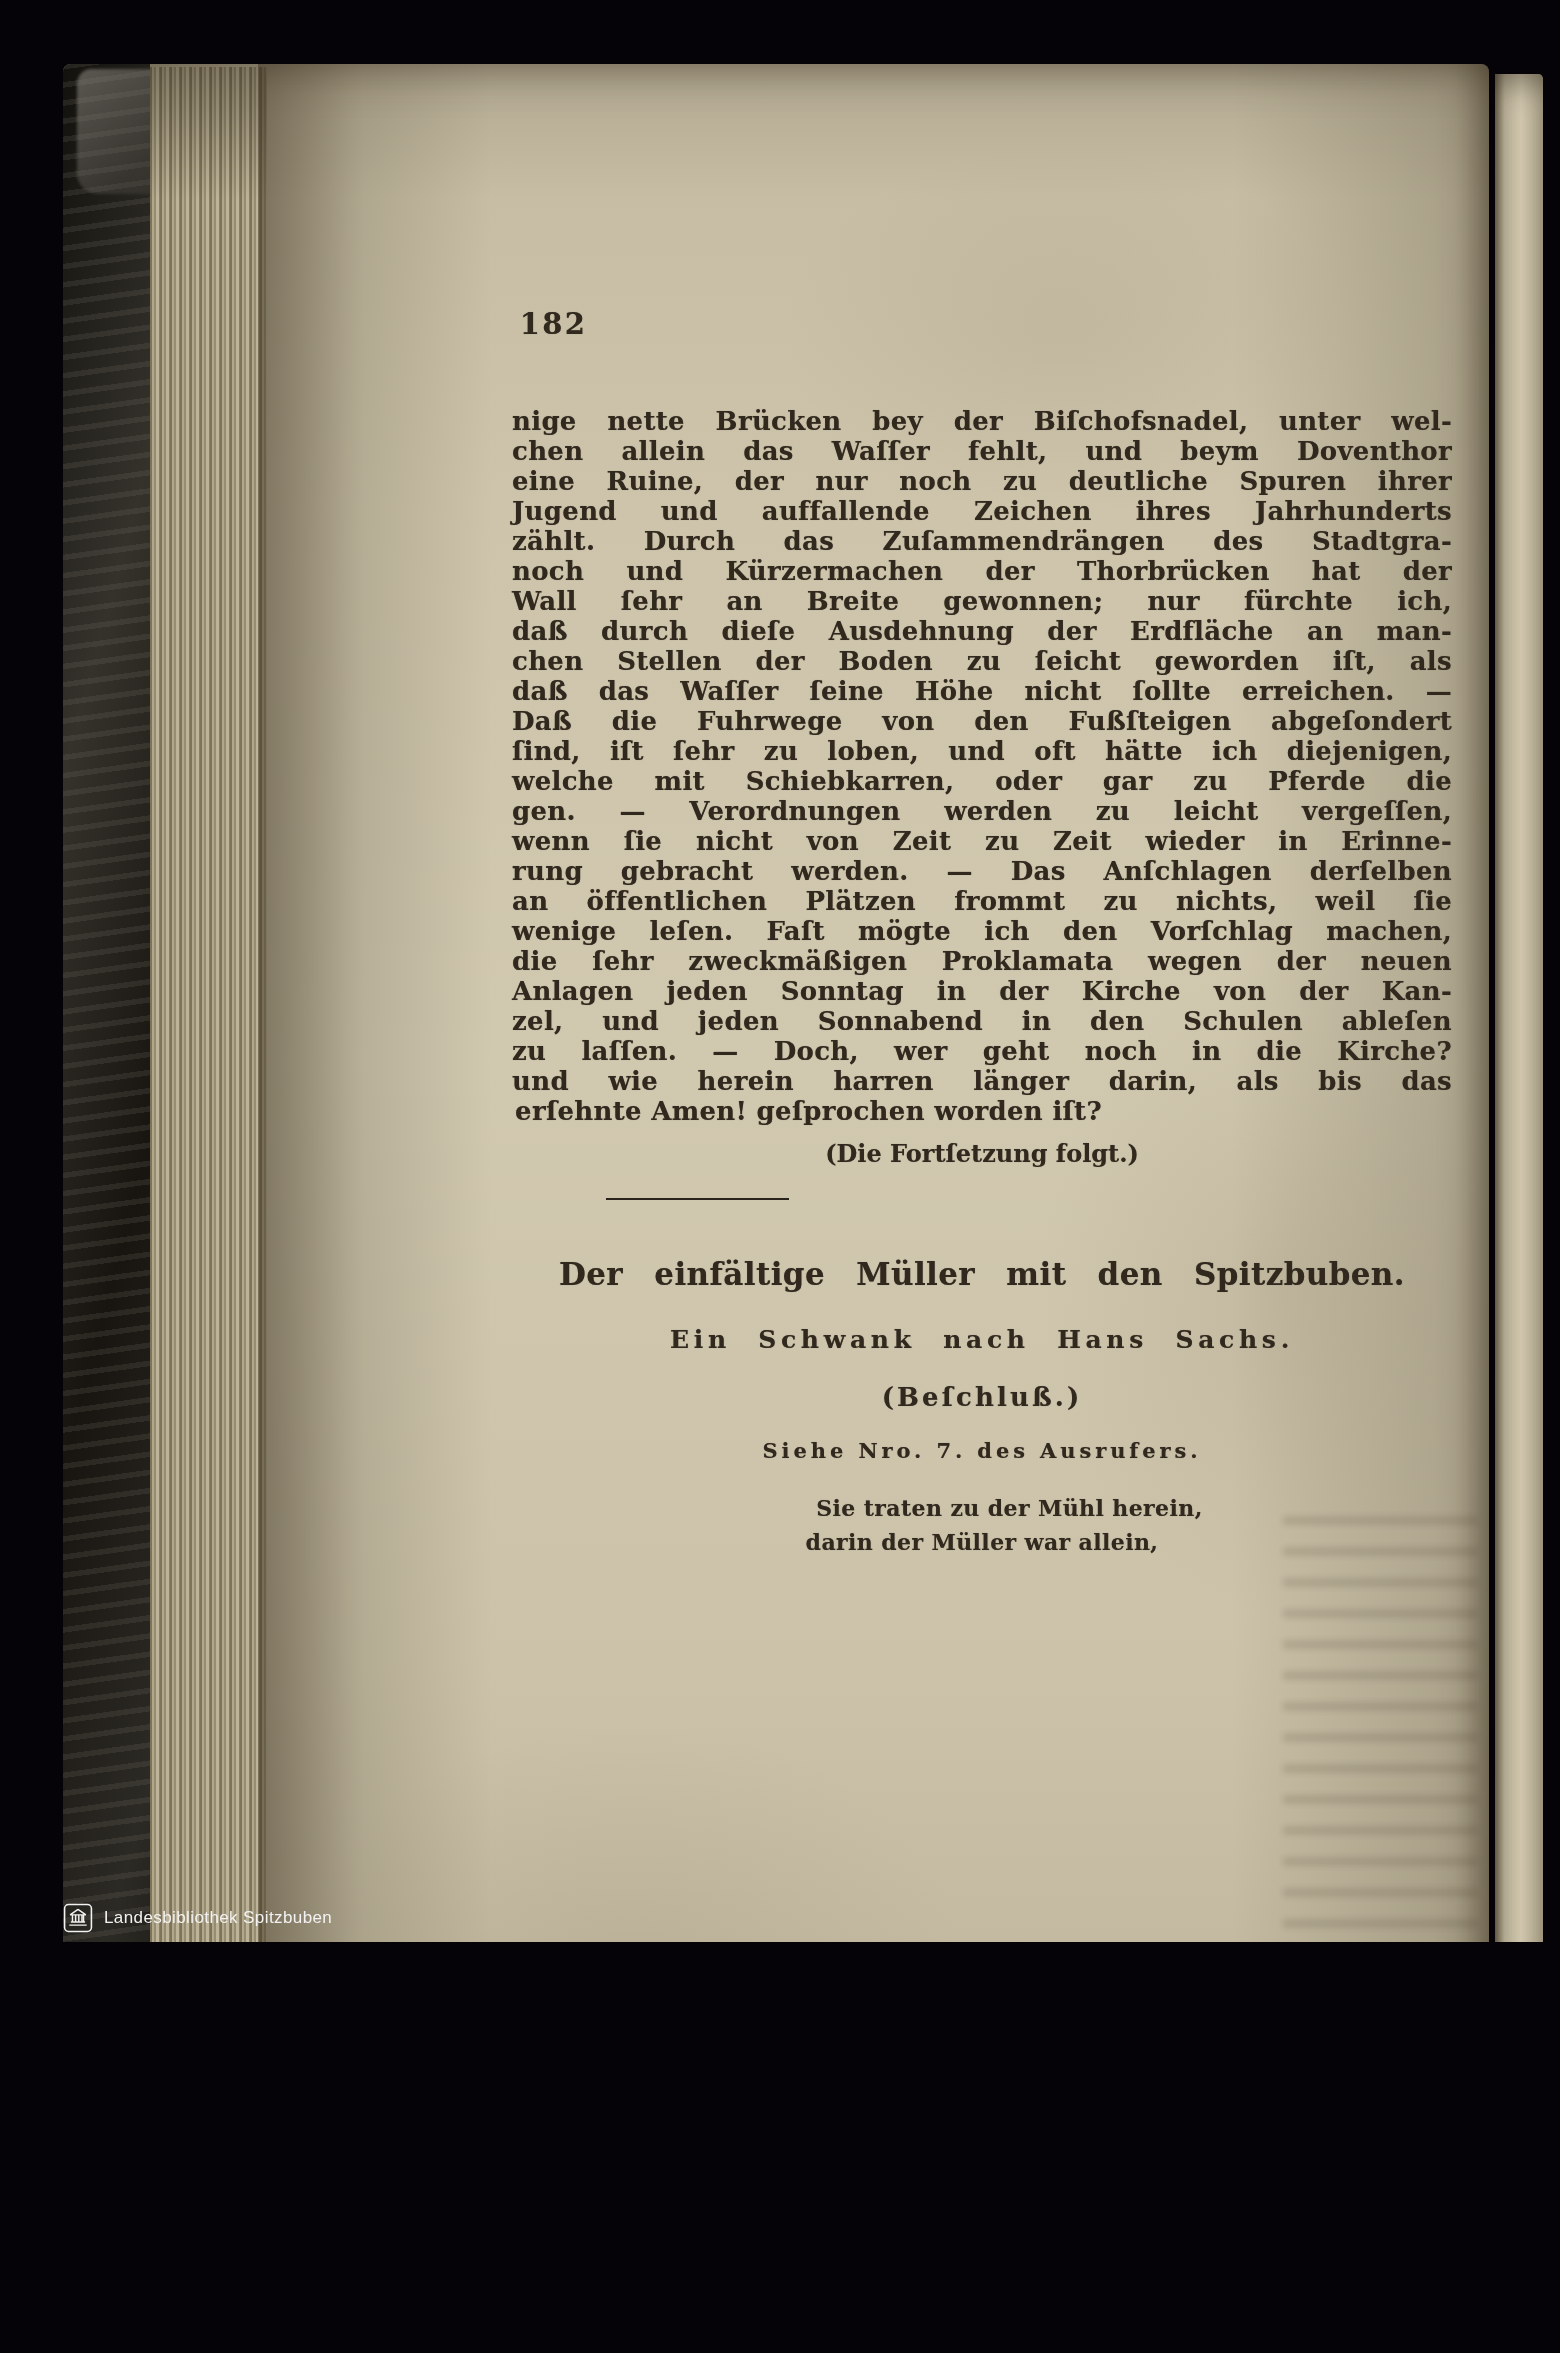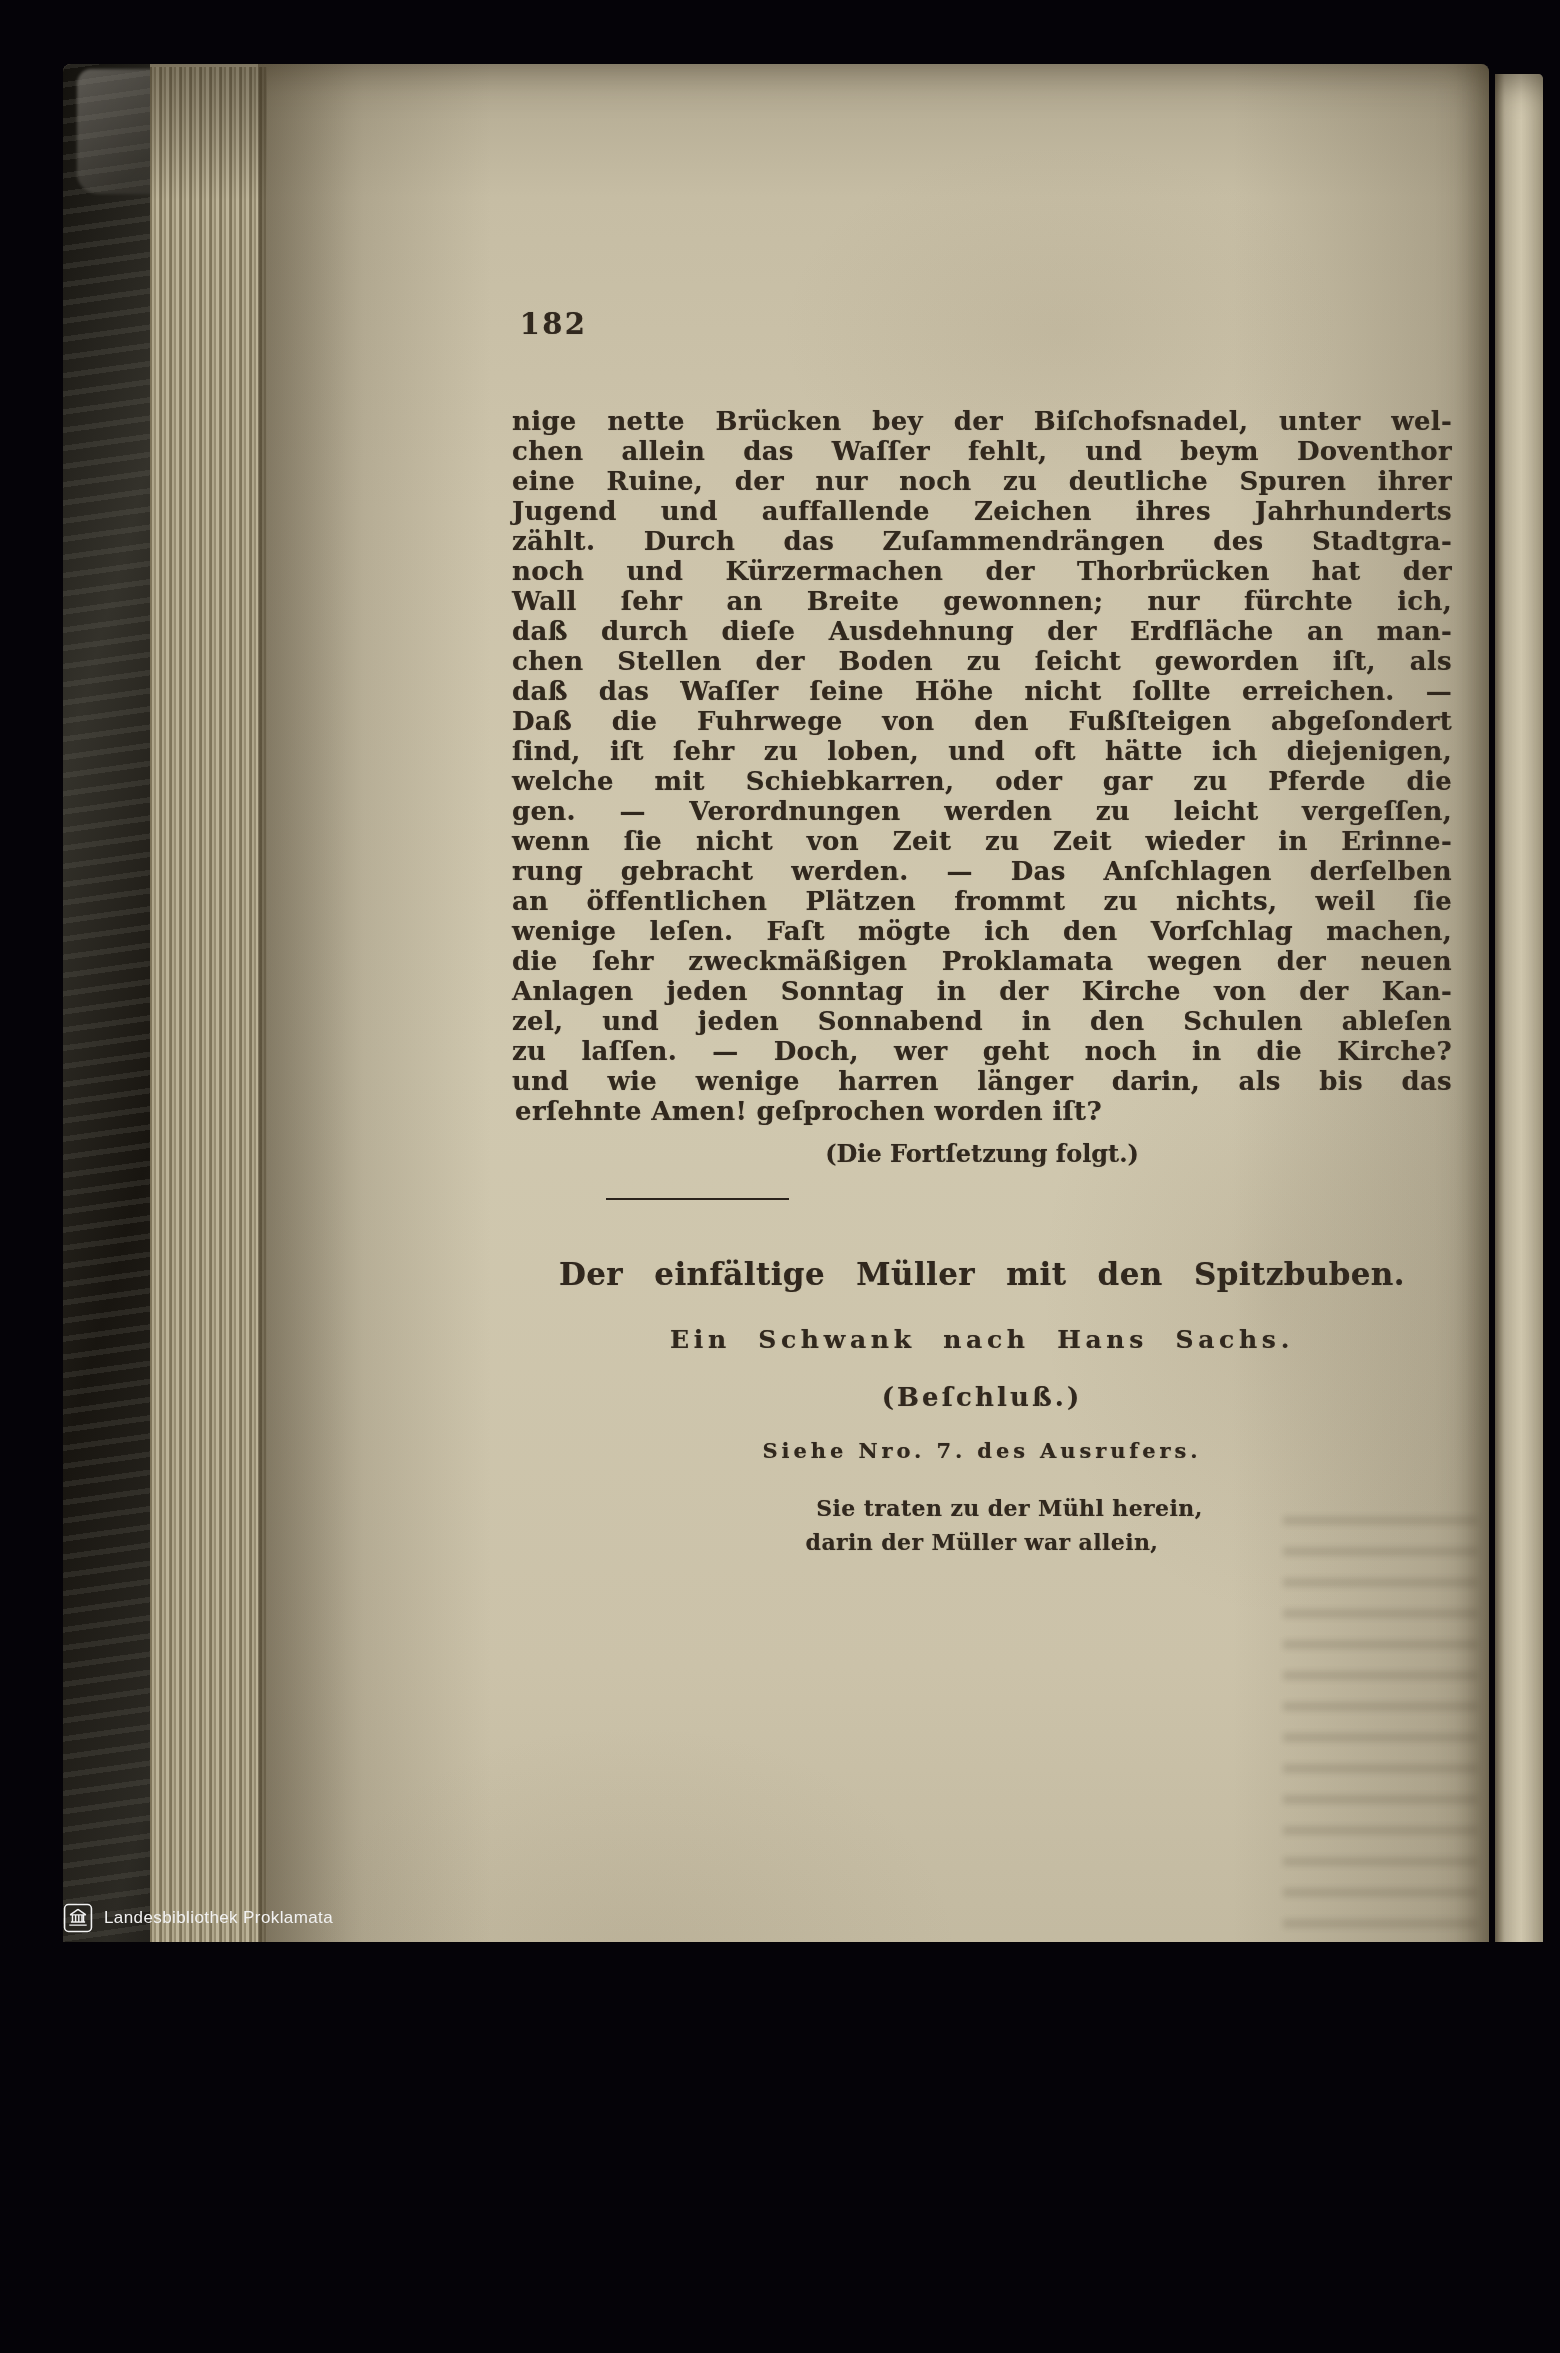--- a/index.html
+++ b/index.html
@@ -243,21 +243,21 @@
             <div class="text-line">welche mit Schiebkarren, oder gar zu Pferde die</div>
             <div class="text-line">gen. — Verordnungen werden zu leicht vergeſſen,</div>
             <div class="text-line">wenn ſie nicht von Zeit zu Zeit wieder in Erinne-</div>
             <div class="text-line">rung gebracht werden. — Das Anſchlagen derſelben</div>
             <div class="text-line">an öffentlichen Plätzen frommt zu nichts, weil ſie</div>
             <div class="text-line">wenige leſen. Faſt mögte ich den Vorſchlag machen,</div>
             <div class="text-line">die ſehr zweckmäßigen Proklamata wegen der neuen</div>
             <div class="text-line">Anlagen jeden Sonntag in der Kirche von der Kan-</div>
             <div class="text-line">zel, und jeden Sonnabend in den Schulen ableſen</div>
             <div class="text-line">zu laſſen. — Doch, wer geht noch in die Kirche?</div>
-            <div class="text-line">und wie wenige harren länger darin, als bis das</div>
+            <div class="text-line">und wie herein harren länger darin, als bis das</div>
             <div class="text-line">erſehnte Amen! geſprochen worden iſt?</div>
           </div>
 
         <div class="continuation">(Die Fortſetzung folgt.)</div>
 
         <div class="divider"></div>
 
         <h1 class="story-title">Der einfältige Müller mit den Spitzbuben.</h1>
         <h2 class="story-subtitle">Ein Schwank nach Hans Sachs.</h2>
         <div class="part-note">(Beſchluß.)</div>
@@ -271,17 +271,17 @@
     </div>
   </div>
 
   <div class="second-page"></div>
 
   <div class="watermark">
     <svg width="30" height="30" viewBox="0 0 38 38">
       <rect x="2" y="2" width="34" height="34" rx="5" fill="none" stroke="#f2f2f2" stroke-width="2"></rect>
       <path d="M8 28 h22 M10 24 h18 M12 24 v-9 M16 24 v-9 M20 24 v-9 M24 24 v-9 M26 24 v-9 M9 15 h20 M19 8 l10 7 M19 8 l-10 7" fill="none" stroke="#f2f2f2" stroke-width="1.8"></path>
     </svg>
-    <span class="wm-label">Landesbibliothek Proklamata</span>
+    <span class="wm-label">Landesbibliothek Spitzbuben</span>
   </div>
 
 </div>
 
 
 </body></html>

